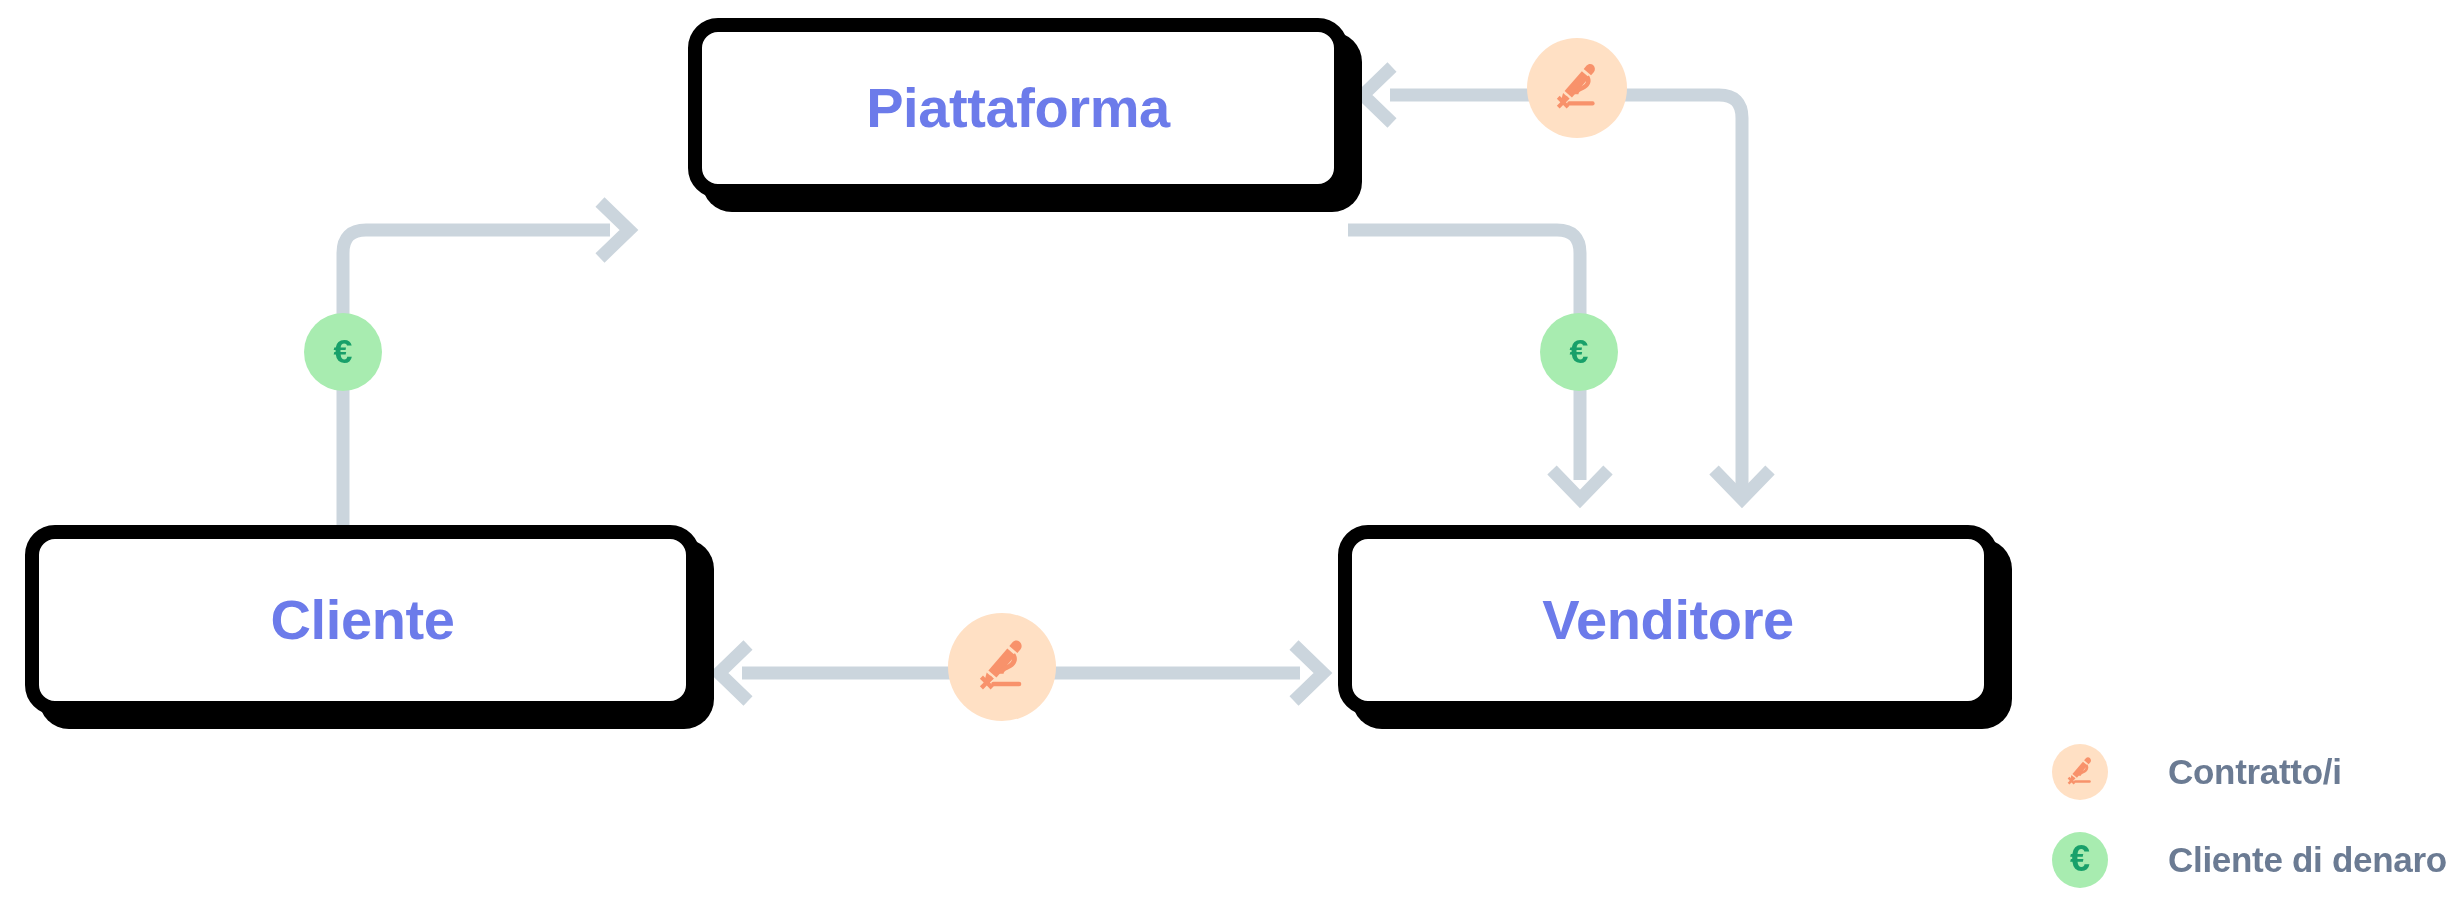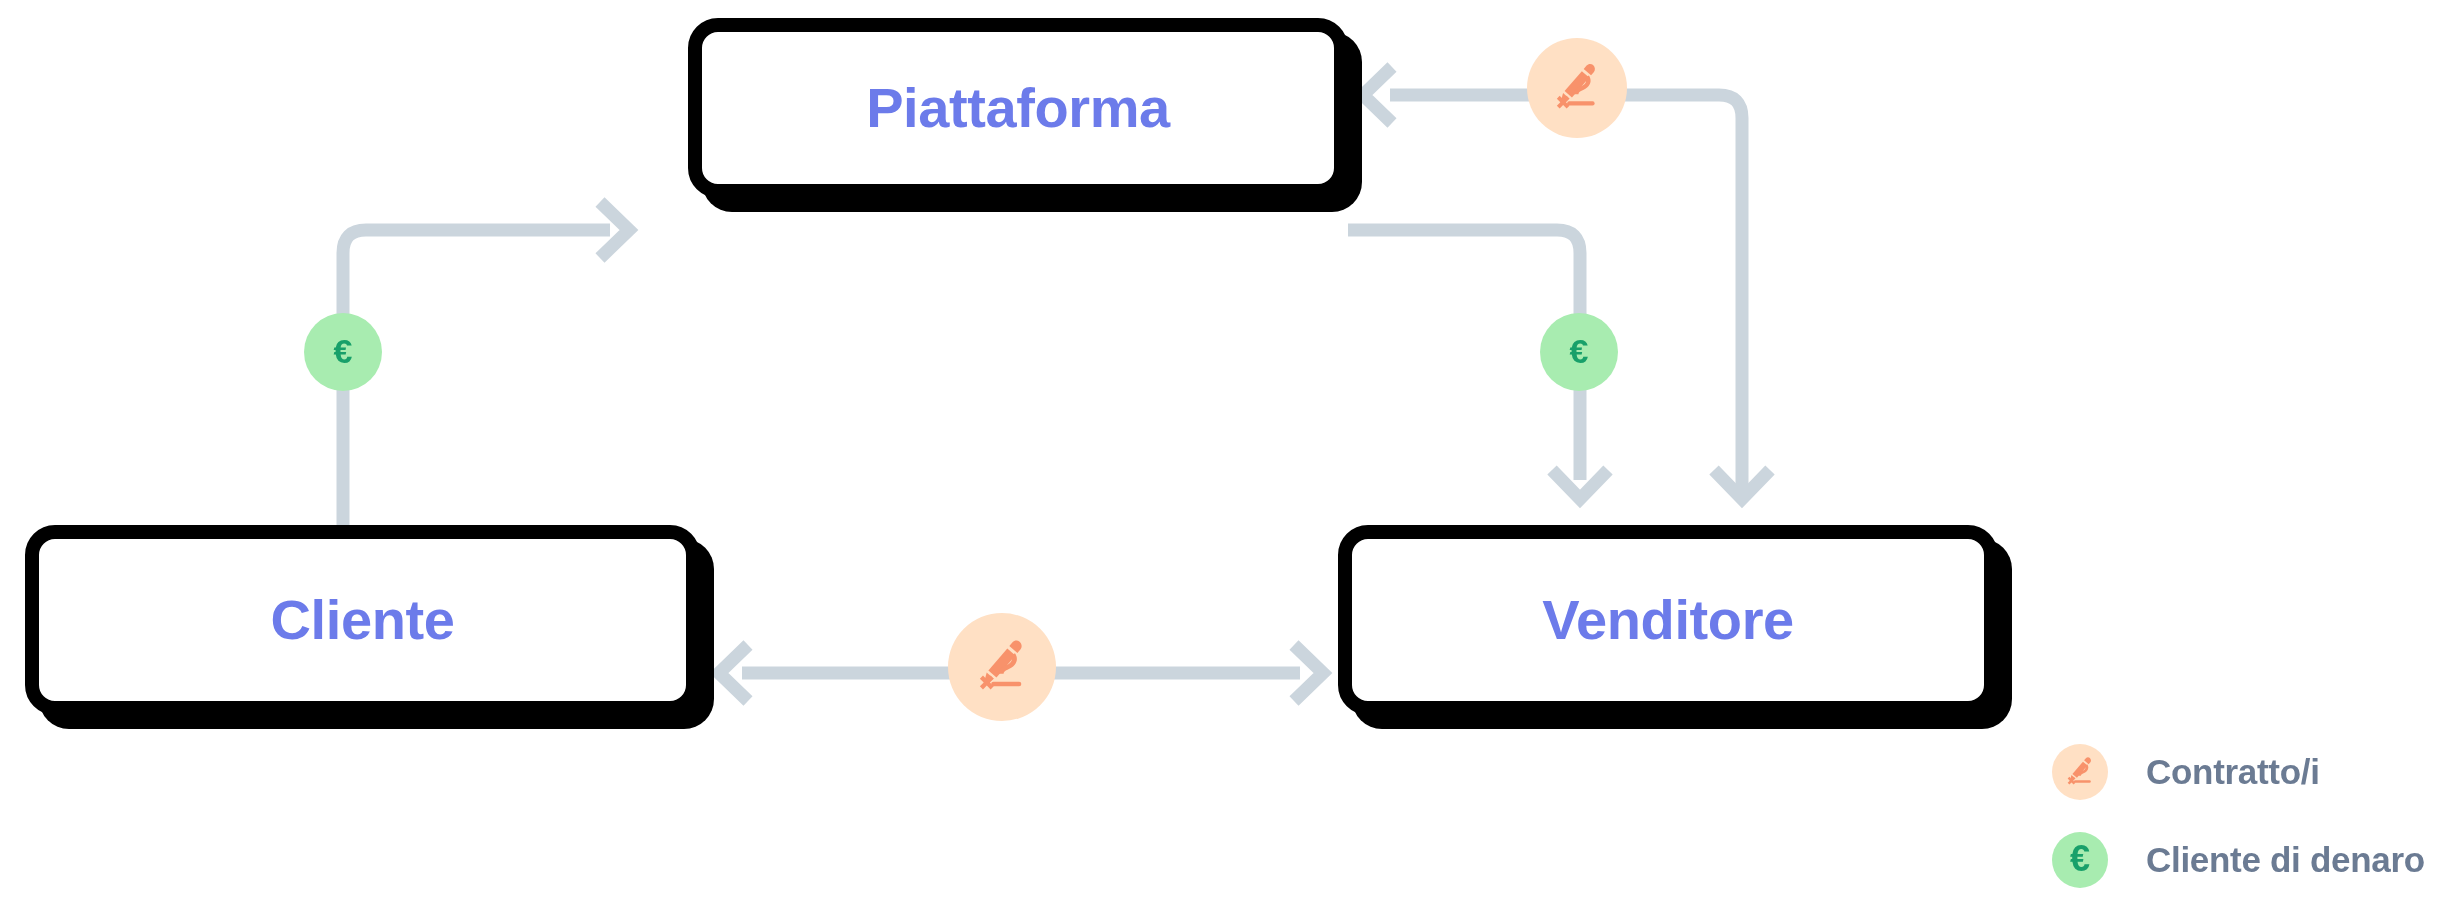--- a/index.html
+++ b/index.html
@@ -117,21 +117,21 @@
   .legend-swatch.money { background: #a8ecb0; }
   .legend-swatch.contract { background: #ffe0c4; }
   .legend-swatch .euro {
     color: #18a06a;
     font-size: 36px;
     font-weight: 700;
     line-height: 1;
     transform: translateY(-1px);
   }
   .legend-text {
-    margin-left: 38px;
+    margin-left: 60px;
     color: #6b7b93;
     font-size: 35px;
     font-weight: 700;
     letter-spacing: -0.3px;
     white-space: nowrap;
   }
 </style>
 </head>
 <body>
 

